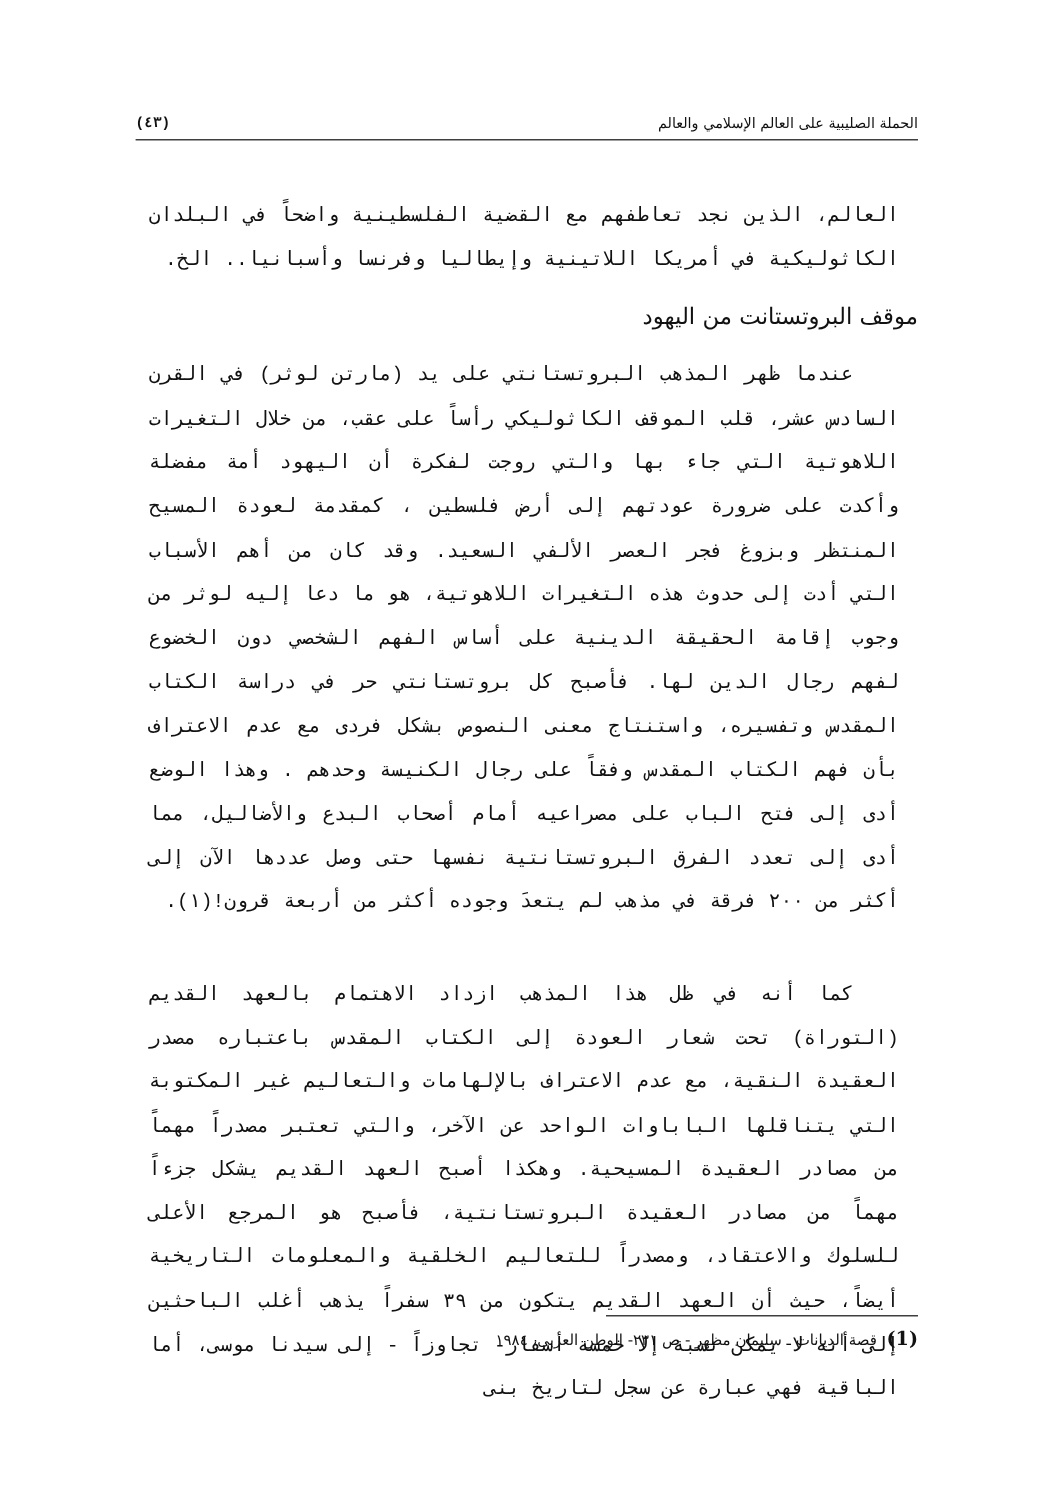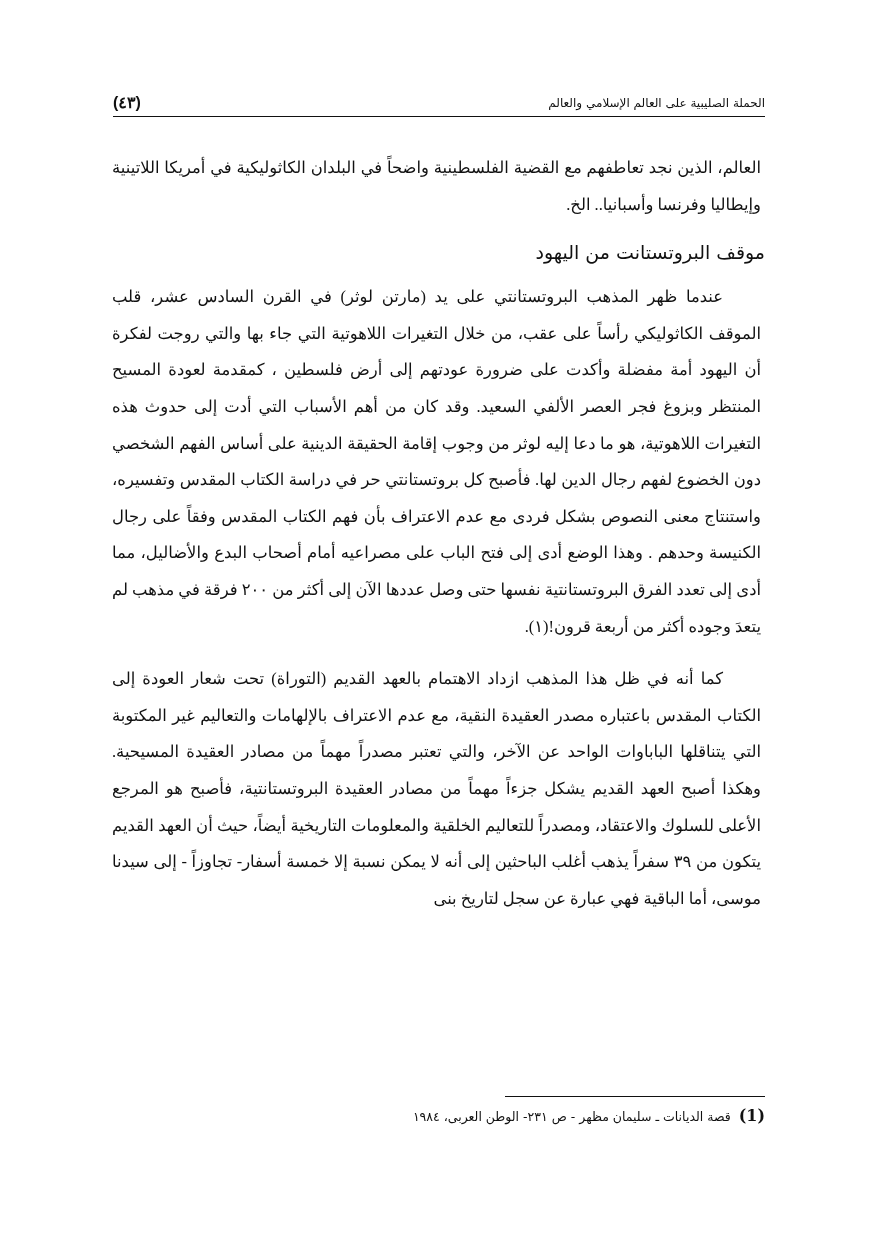--- a/index.html
+++ b/index.html
@@ -32,47 +32,47 @@
       justify-content: space-between;
       align-items: flex-end;
     }
     .header-title {
       font-family: "DejaVu Sans", sans-serif;
       font-weight: normal;
       font-size: 12px;
       line-height: 22px;
     }
     .header-page-num {
-      font-family: Liberation Sans, sans-serif;
+      font-family: Liberation Mono, monospace;
       font-weight: bold;
-      font-size: 16px;
+      font-size: 12px;
       line-height: 22px;
     }
     .header-rule {
       position: absolute;
       left: 113px;
       top: 116px;
       width: 652px;
       height: 0;
       border-top: 1.5px solid #111;
     }
     .body-text {
       position: absolute;
       left: 108px;
       width: 657px;
       top: 146px;
       direction: rtl;
       text-align: justify;
       text-align-last: right;
     }
     .para {
-      font-family: Liberation Serif, serif;
+      font-family: Liberation Mono, monospace;
       font-size: 16.4px;
       line-height: 36.6px;
-      margin: 4px;
+      margin: 16px;
     }
     .para.indent {
       text-indent: 38px;
     }
     .para.continuation { margin-bottom: 4px; }
     .section-heading {
       font-family: "DejaVu Sans", sans-serif;
       font-weight: normal;
       font-size: 19px;
       line-height: 30px;

